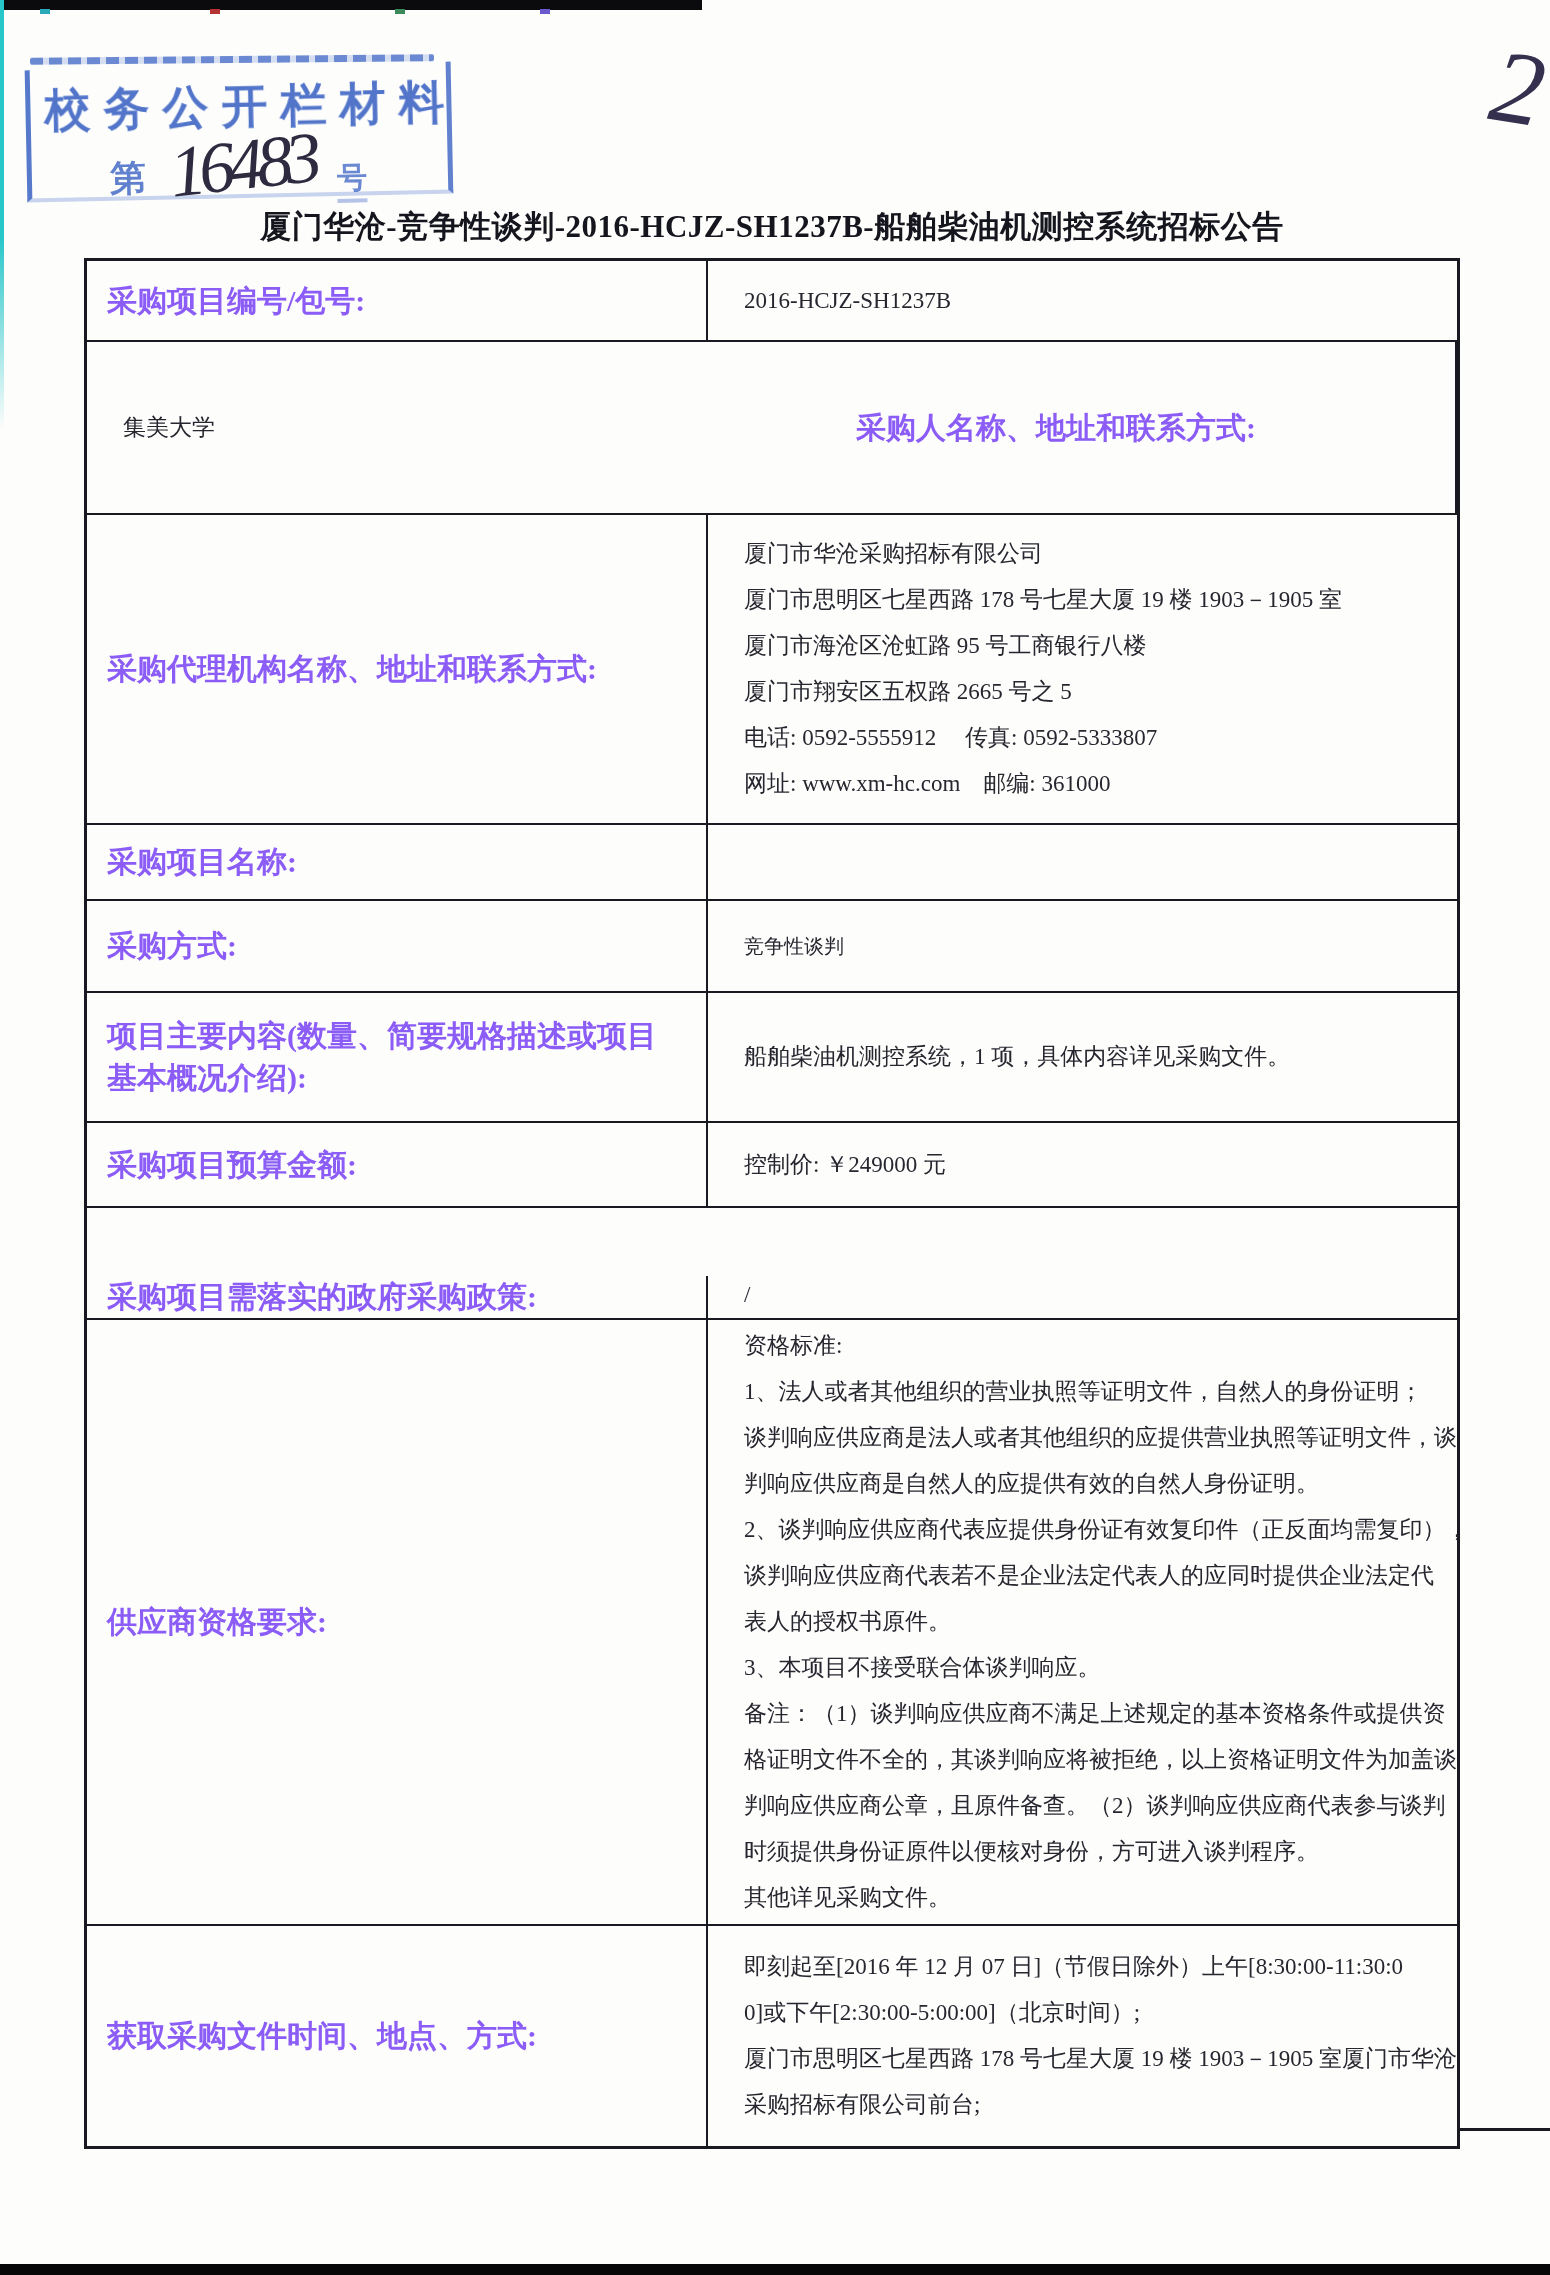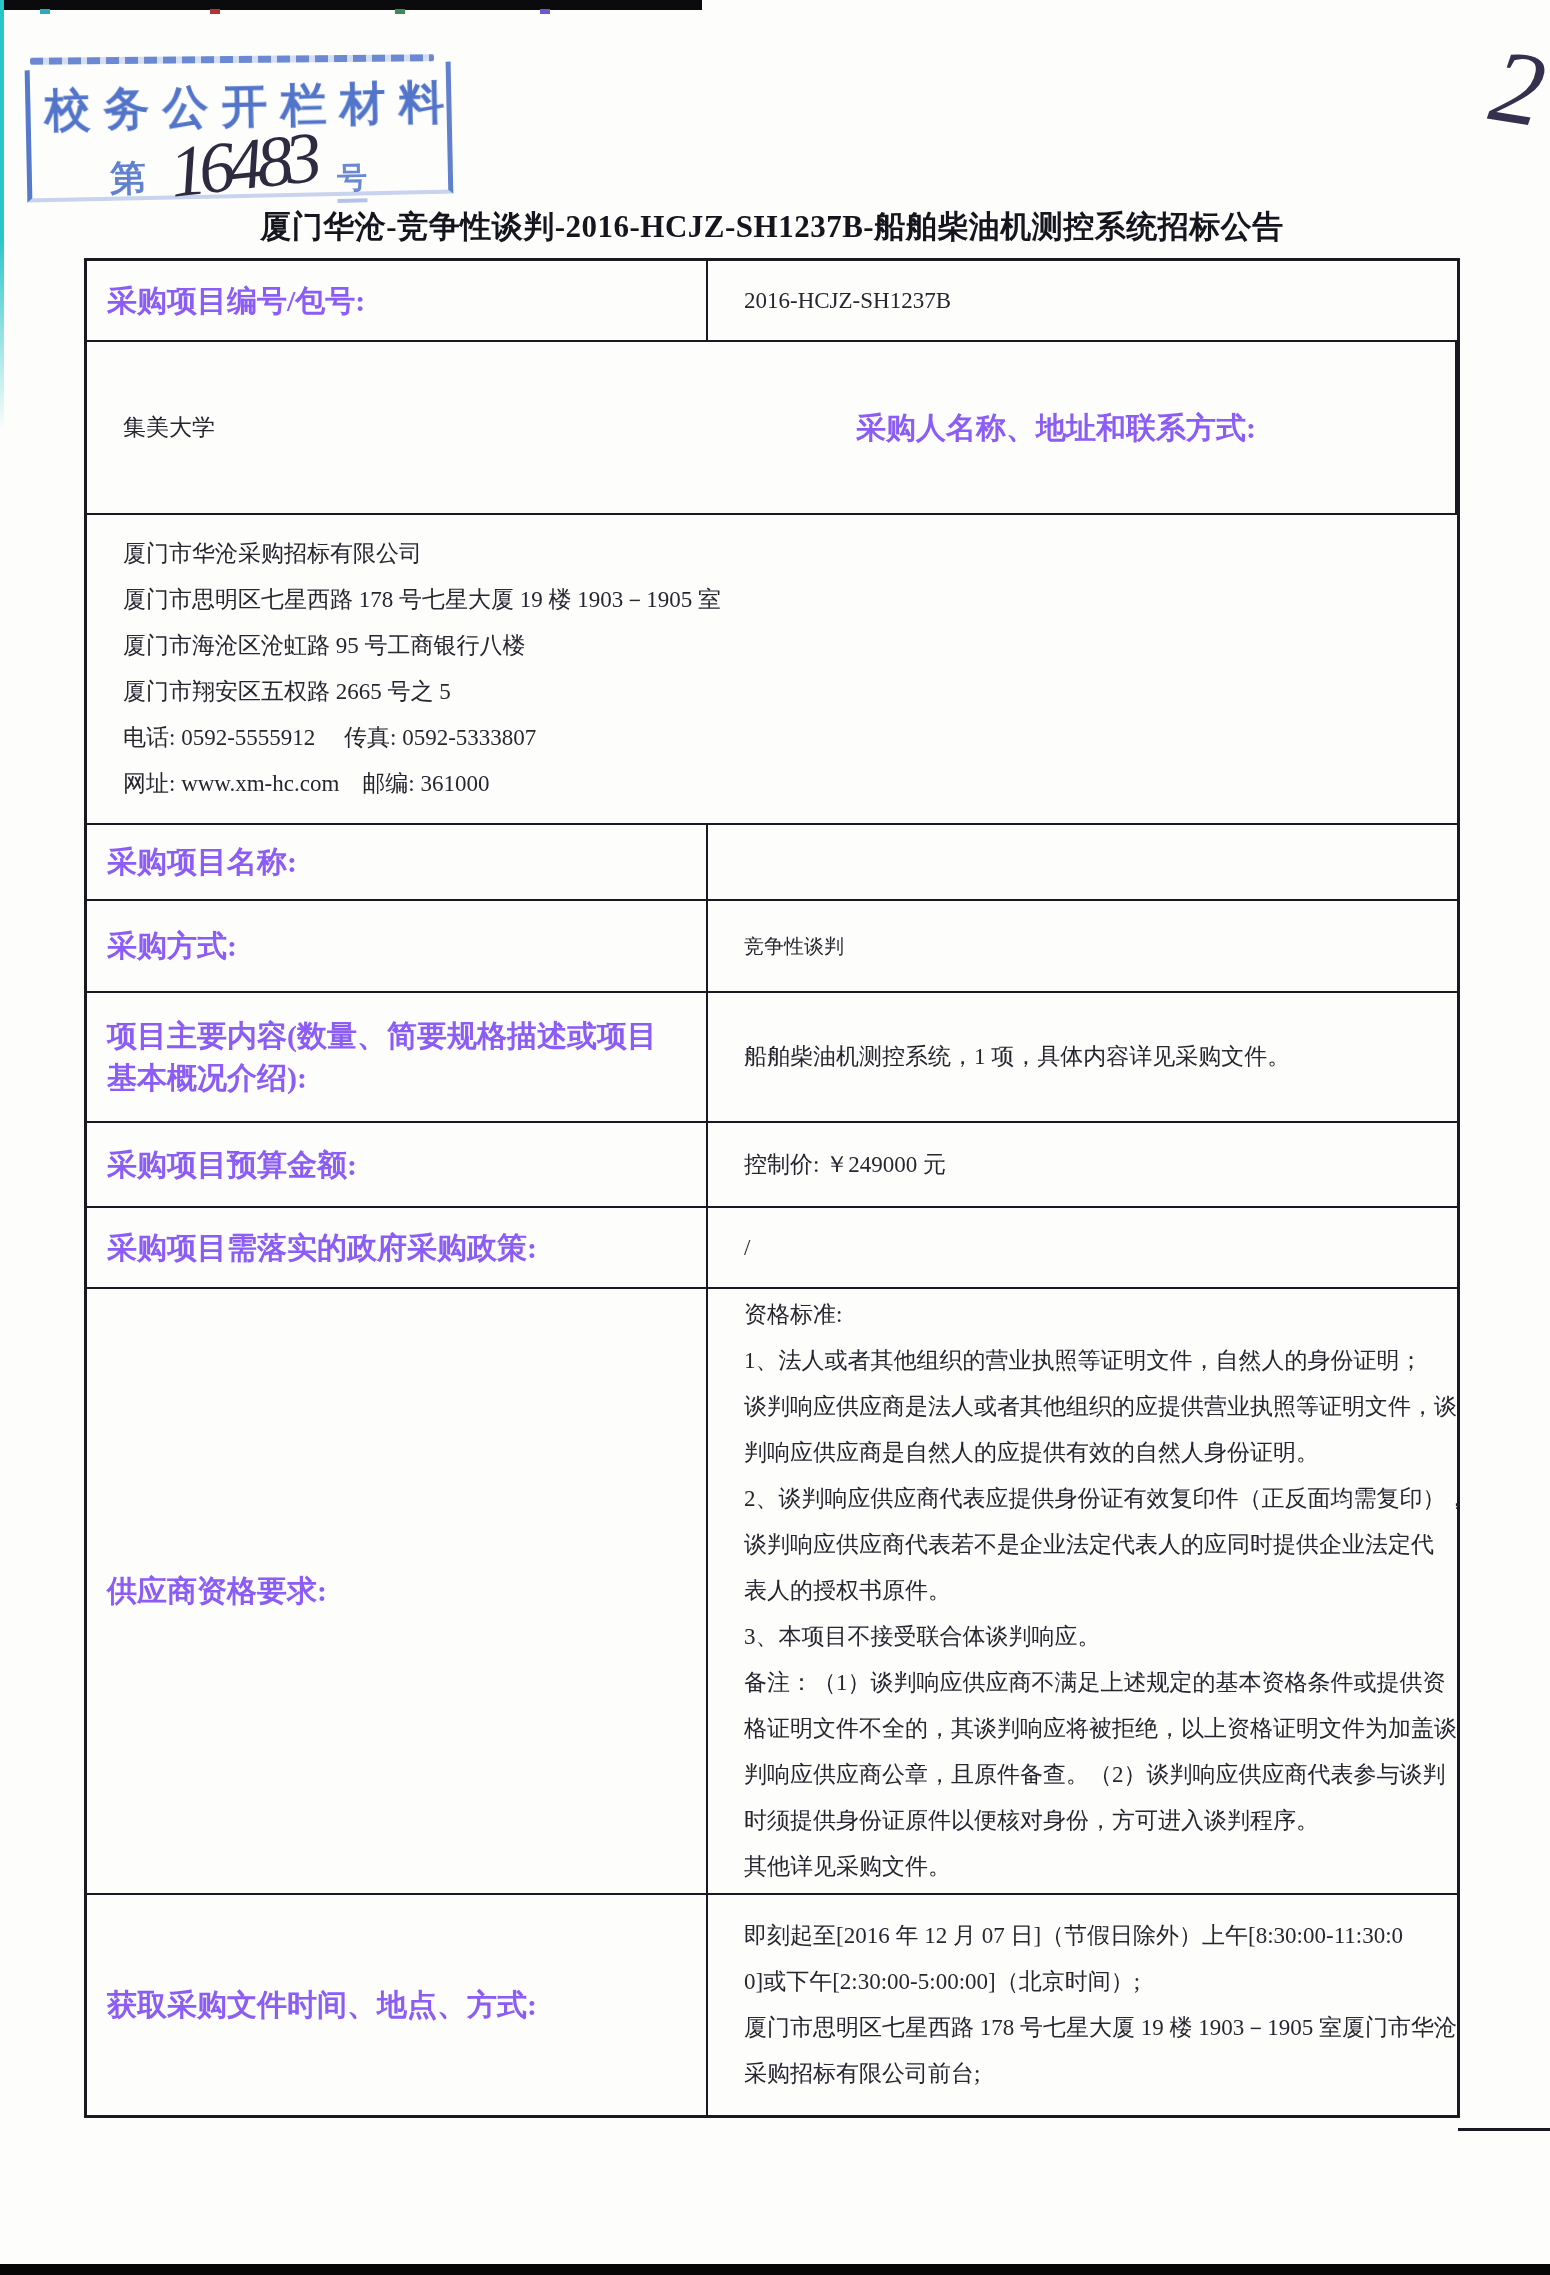--- a/index.html
+++ b/index.html
@@ -143,20 +143,23 @@
       </div>
       <div class="row" style="height: 173px;">
         <div class="cell value-cell">
           <div class="value-line">集美大学</div>
         </div>
         <div class="cell label-cell">
           <span>采购人名称、地址和联系方式:</span>
         </div>
       </div>
       <div class="row" style="height: 310px;">
+        <div class="cell label-cell">
+          <span>采购代理机构名称、地址和联系方式:</span>
+        </div>
         <div class="cell value-cell">
           <div class="value-line">厦门市华沧采购招标有限公司</div>
           <div class="value-line">厦门市思明区七星西路 178 号七星大厦 19 楼 1903－1905 室</div>
           <div class="value-line">厦门市海沧区沧虹路 95 号工商银行八楼</div>
           <div class="value-line">厦门市翔安区五权路 2665 号之 5</div>
           <div class="value-line">电话: 0592-5555912　 传真: 0592-5333807</div>
           <div class="value-line">网址: www.xm-hc.com　邮编: 361000</div>
         </div>
       </div>
       <div class="row" style="height: 76px;">
@@ -181,21 +184,21 @@
         </div>
       </div>
       <div class="row" style="height: 85px;">
         <div class="cell label-cell">
           <span>采购项目预算金额:</span>
         </div>
         <div class="cell value-cell">
           <div class="value-line">控制价: ￥249000 元</div>
         </div>
       </div>
-      <div class="row" style="height: 81px;">
+      <div class="row" style="height: 112px; align-items: flex-end;">
         <div class="cell label-cell">
           <span>采购项目需落实的政府采购政策:</span>
         </div>
         <div class="cell value-cell">
           <div class="value-line">/</div>
         </div>
       </div>
       <div class="row" style="height: 606px;">
         <div class="cell label-cell">
           <span>供应商资格要求:</span>

